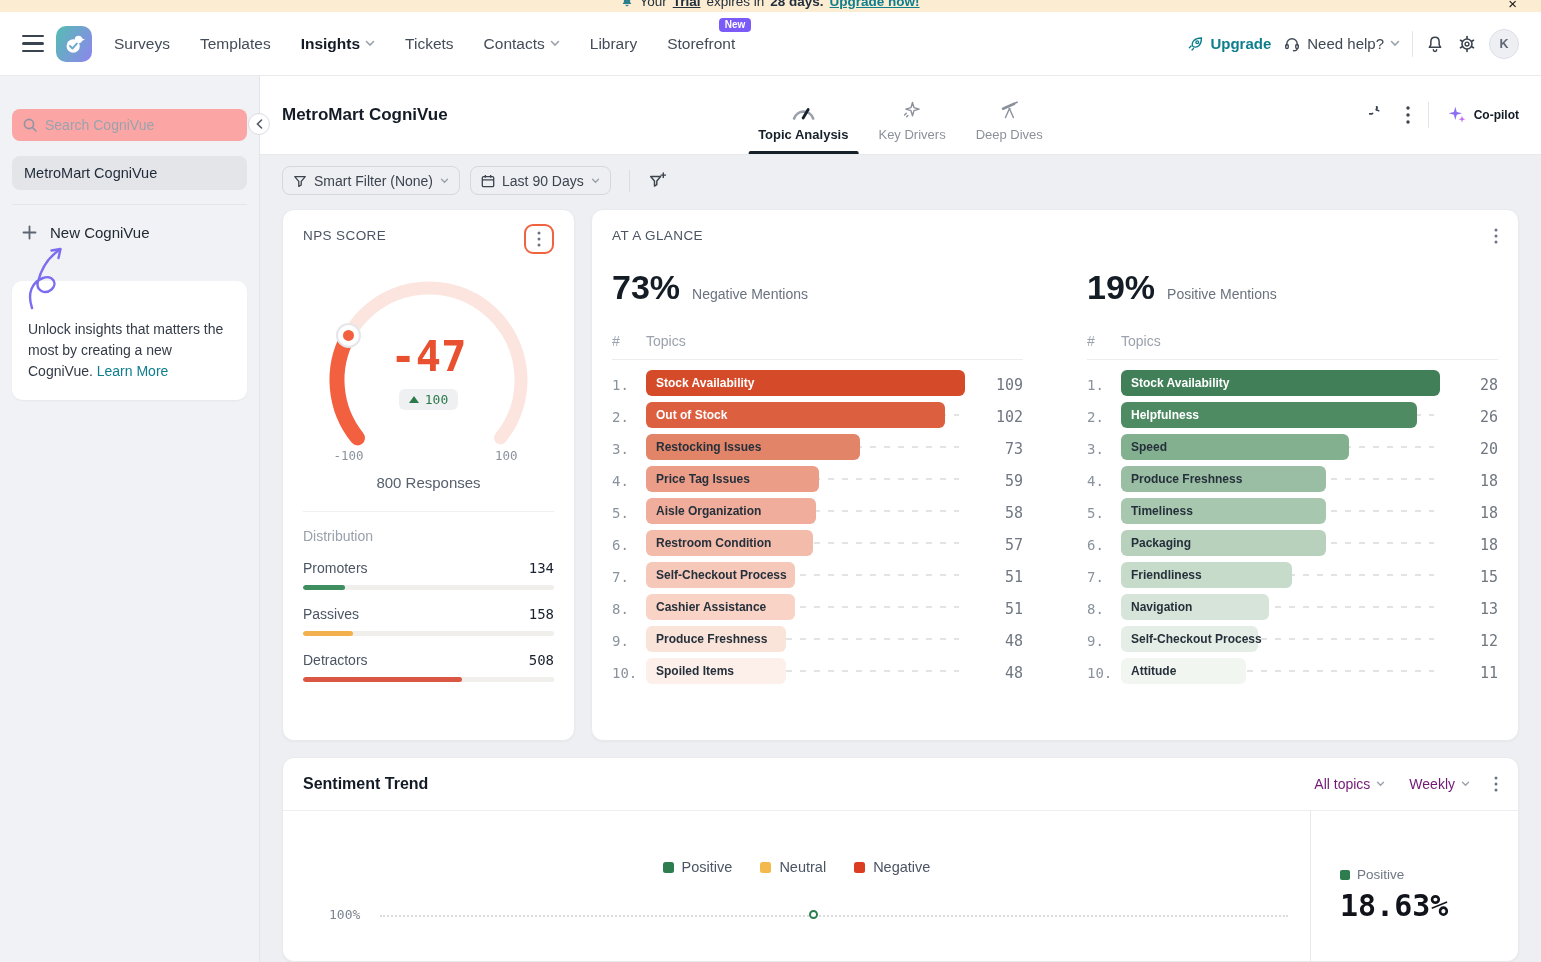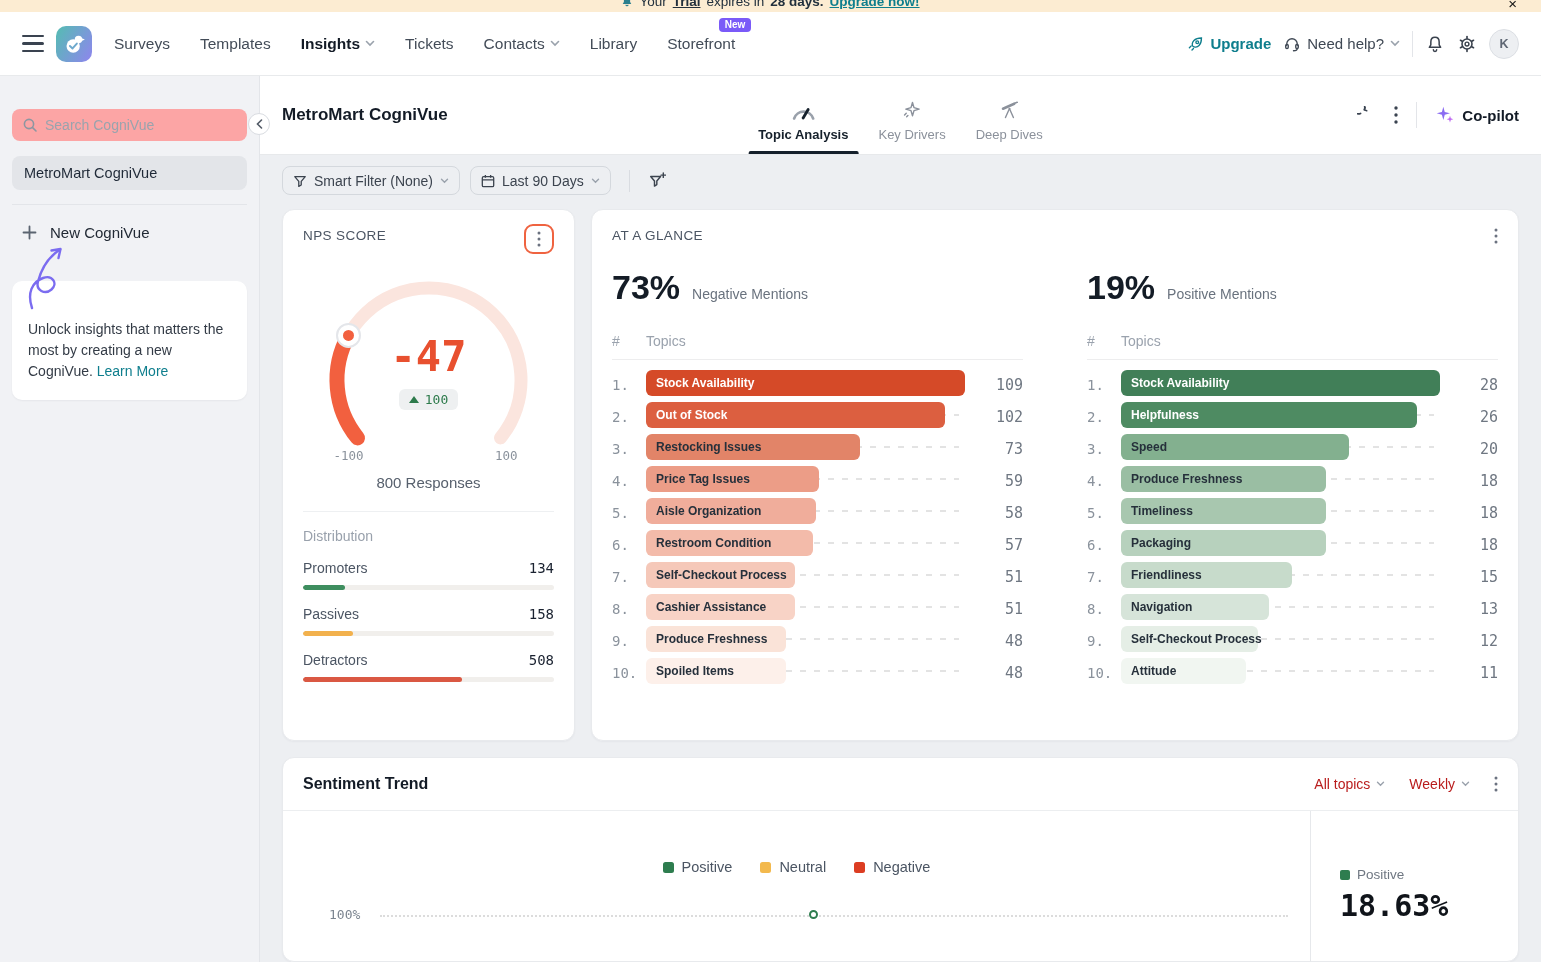--- a/index.html
+++ b/index.html
@@ -50,21 +50,21 @@
 
   
   .main { flex:1; display:flex; flex-direction:column; background:#edeff2; }
   .main-header { background:#fff; border-bottom:1px solid #e7e9eb; height:79px; display:flex; align-items:center; padding:0 22px; position:relative; flex:none; }
   .page-title { font-size:17px; font-weight:bold; color:#131b26; }
   .tabs { position:absolute; left:50%; transform:translateX(-50%); height:100%; display:flex; gap:26px; align-items:stretch; }
   .tab { display:flex; flex-direction:column; align-items:center; justify-content:flex-end; gap:7px; padding:0 2px 12px; position:relative; cursor:pointer; color:#8b919b; font-size:13px; }
   .tab.active { color:#15202b; font-weight:bold; }
   .tab.active::after { content:''; position:absolute; bottom:0; left:-8px; right:-8px; height:3px; background:#15202b; border-radius:2px 2px 0 0; }
   .header-actions { margin-left:auto; display:flex; align-items:center; gap:18px; }
-  .copilot { display:flex; align-items:center; gap:7px; font-size:15px; font-weight:bold; color:#131b26; cursor:pointer; }
+  .copilot { display:flex; align-items:center; gap:7px; font-size:12px; font-weight:bold; color:#131b26; cursor:pointer; }
 
   .filter-row { padding:11px 22px 0; display:flex; gap:10px; align-items:center; flex:none; }
   .pill { border:1px solid #d4d8dd; border-radius:8px; height:29px; padding:0 10px; display:flex; gap:7px; align-items:center; font-size:14px; color:#3c444f; cursor:pointer; background:transparent; }
   .fdiv { width:1px; height:22px; background:#d9dce1; margin:0 8px; }
 
   .cards-row { display:flex; gap:16px; padding:0 22px; margin-top:14px; }
   .card { background:#fff; border:1px solid #e8eaed; border-radius:12px; box-shadow:0 1px 2px rgba(16,24,40,.04); }
   .card-title { font-size:13.5px; font-weight:normal; color:#4b5563; letter-spacing:.4px; }
 
   
@@ -107,21 +107,21 @@
   .t-dash { position:absolute; left:0; right:6px; top:12px; height:2px;
     background:repeating-linear-gradient(90deg,#e3e3e3 0 6px,transparent 6px 14px); }
   .t-bar { position:relative; height:26px; border-radius:6px; display:flex; align-items:center; padding:0 10px; font-size:12px; font-weight:bold; white-space:nowrap; cursor:pointer; }
   .t-val { width:44px; text-align:right; font-size:15px; color:#6f7782; flex:none; }
 
   
   .trend-card { margin:16px 22px 0; height:300px; display:flex; flex-direction:column; }
   .trend-head { padding:17px 20px; display:flex; align-items:center; border-bottom:1px solid #eceef0; }
   .trend-title { font-size:16px; font-weight:bold; color:#131b26; }
   .trend-controls { margin-left:auto; display:flex; align-items:center; gap:24px; }
-  .sel { display:flex; align-items:center; gap:6px; font-size:14px; color:#b91c1c; cursor:pointer; }
+  .sel { display:flex; align-items:center; gap:6px; font-size:14px; color:#701a75; cursor:pointer; }
   .trend-body { position:relative; flex:1; }
   .legend { position:absolute; left:0; width:1027px; top:48px; display:flex; justify-content:center; gap:28px; }
   .legend-item { display:flex; align-items:center; gap:8px; font-size:14.5px; color:#4b5563; cursor:pointer; }
   .legend-sq { width:11px; height:11px; border-radius:2.5px; }
   .y-tick { position:absolute; left:46px; top:96px; font-size:13px; color:#7c8590; }
   .gridline { position:absolute; left:97px; right:230px; top:104px; border-top:2px dotted #dcdcdc; }
   .datapoint { position:absolute; left:526px; top:99px; width:9px; height:9px; border-radius:50%; background:#fff; border:2px solid #3f8b5f; }
   .trend-vdiv { position:absolute; left:1027px; top:0; width:1px; height:260px; background:#e6e8eb; }
   .stat-panel { position:absolute; left:1057px; top:56px; }
   .stat-top { display:flex; align-items:center; gap:7px; font-size:13.5px; color:#6f7782; }

